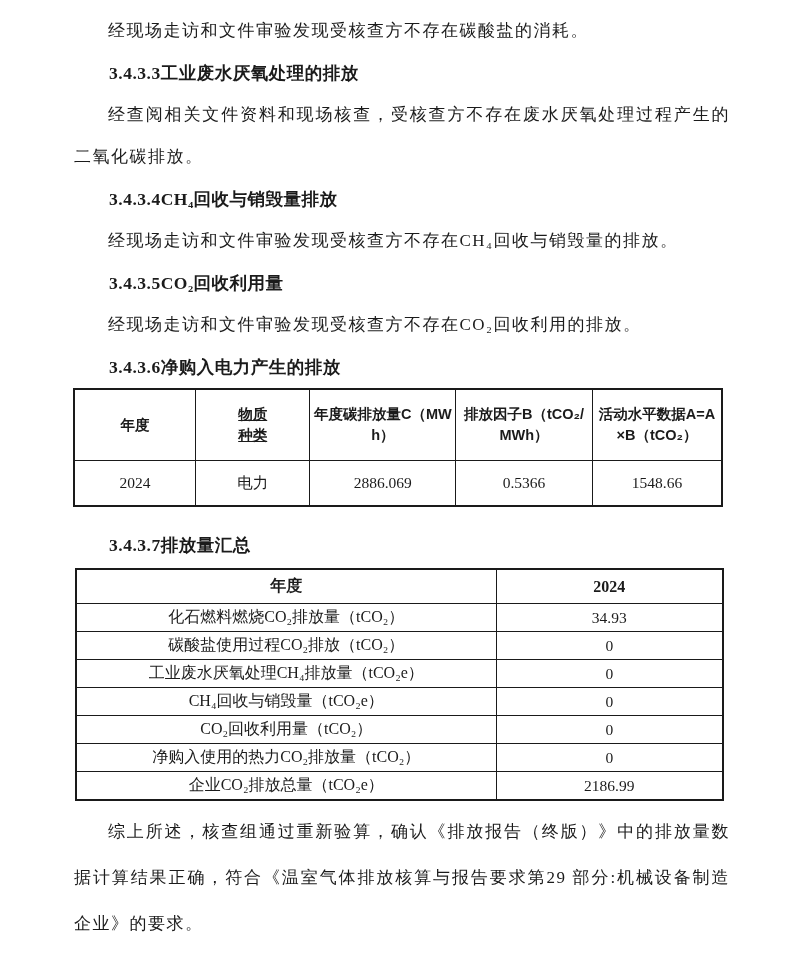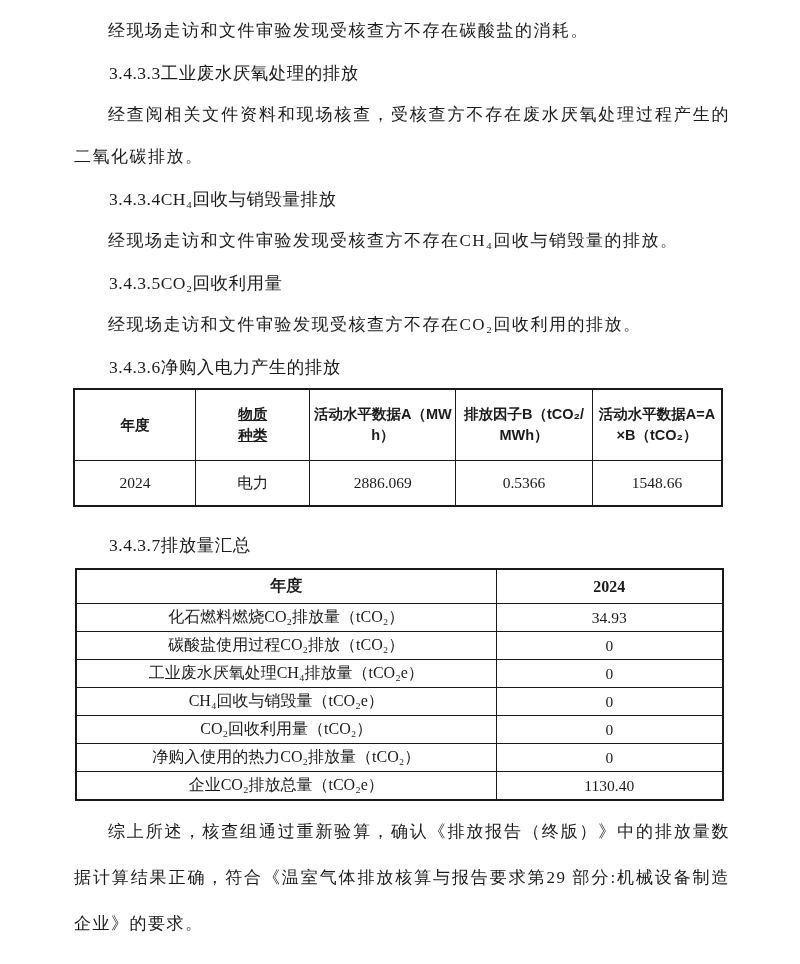--- a/index.html
+++ b/index.html
@@ -18,21 +18,21 @@
     margin:0;
     font-size:17px;
     line-height:42px;
     letter-spacing:1.5px;
     text-indent:2em;
     text-align:justify;
   }
   .heading{
     margin:0;
     font-size:17.5px;
-    font-weight:normal;
+    font-weight:bold;
     line-height:42px;
     letter-spacing:0.5px;
     padding-left:2em;
   }
   .heading.h-table2{line-height:36px;margin-top:20px;}
   
   table{border-collapse:collapse;}
   .tbl1{
     margin-left:-1px;
     width:650px;
@@ -121,21 +121,21 @@
         <col class="c4">
         <col class="c5">
     </colgroup>
     <tbody>
         <tr>
       <th>年度</th>
       <th class="two-line">
         <span>物质</span>
         <span>种类</span>
       </th>
-      <th>活动水平数据A（MWh）</th>
+      <th>年度碳排放量C（MWh）</th>
       <th>排放因子B（tCO₂/MWh）</th>
       <th>活动水平数据A=A×B（tCO₂）</th>
     </tr>
     <tr>
       <td>2024</td>
       <td>电力</td>
       <td>2886.069</td>
       <td>0.5366</td>
       <td>1548.66</td>
     </tr>
@@ -173,20 +173,20 @@
     <tr>
       <td>CO₂回收利用量（tCO₂）</td>
       <td class="val">0</td>
     </tr>
     <tr>
       <td>净购入使用的热力CO₂排放量（tCO₂）</td>
       <td class="val">0</td>
     </tr>
     <tr>
       <td>企业CO₂排放总量（tCO₂e）</td>
-      <td class="val">1130.40</td>
+      <td class="val">2186.99</td>
     </tr>
   </tbody>
     </table>
 
   <p class="para conclusion">综上所述，核查组通过重新验算，确认《排放报告（终版）》中的排放量数据计算结果正确，符合《温室气体排放核算与报告要求第29 部分:机械设备制造企业》的要求。</p>
 
 </div>
 
 </body></html>

